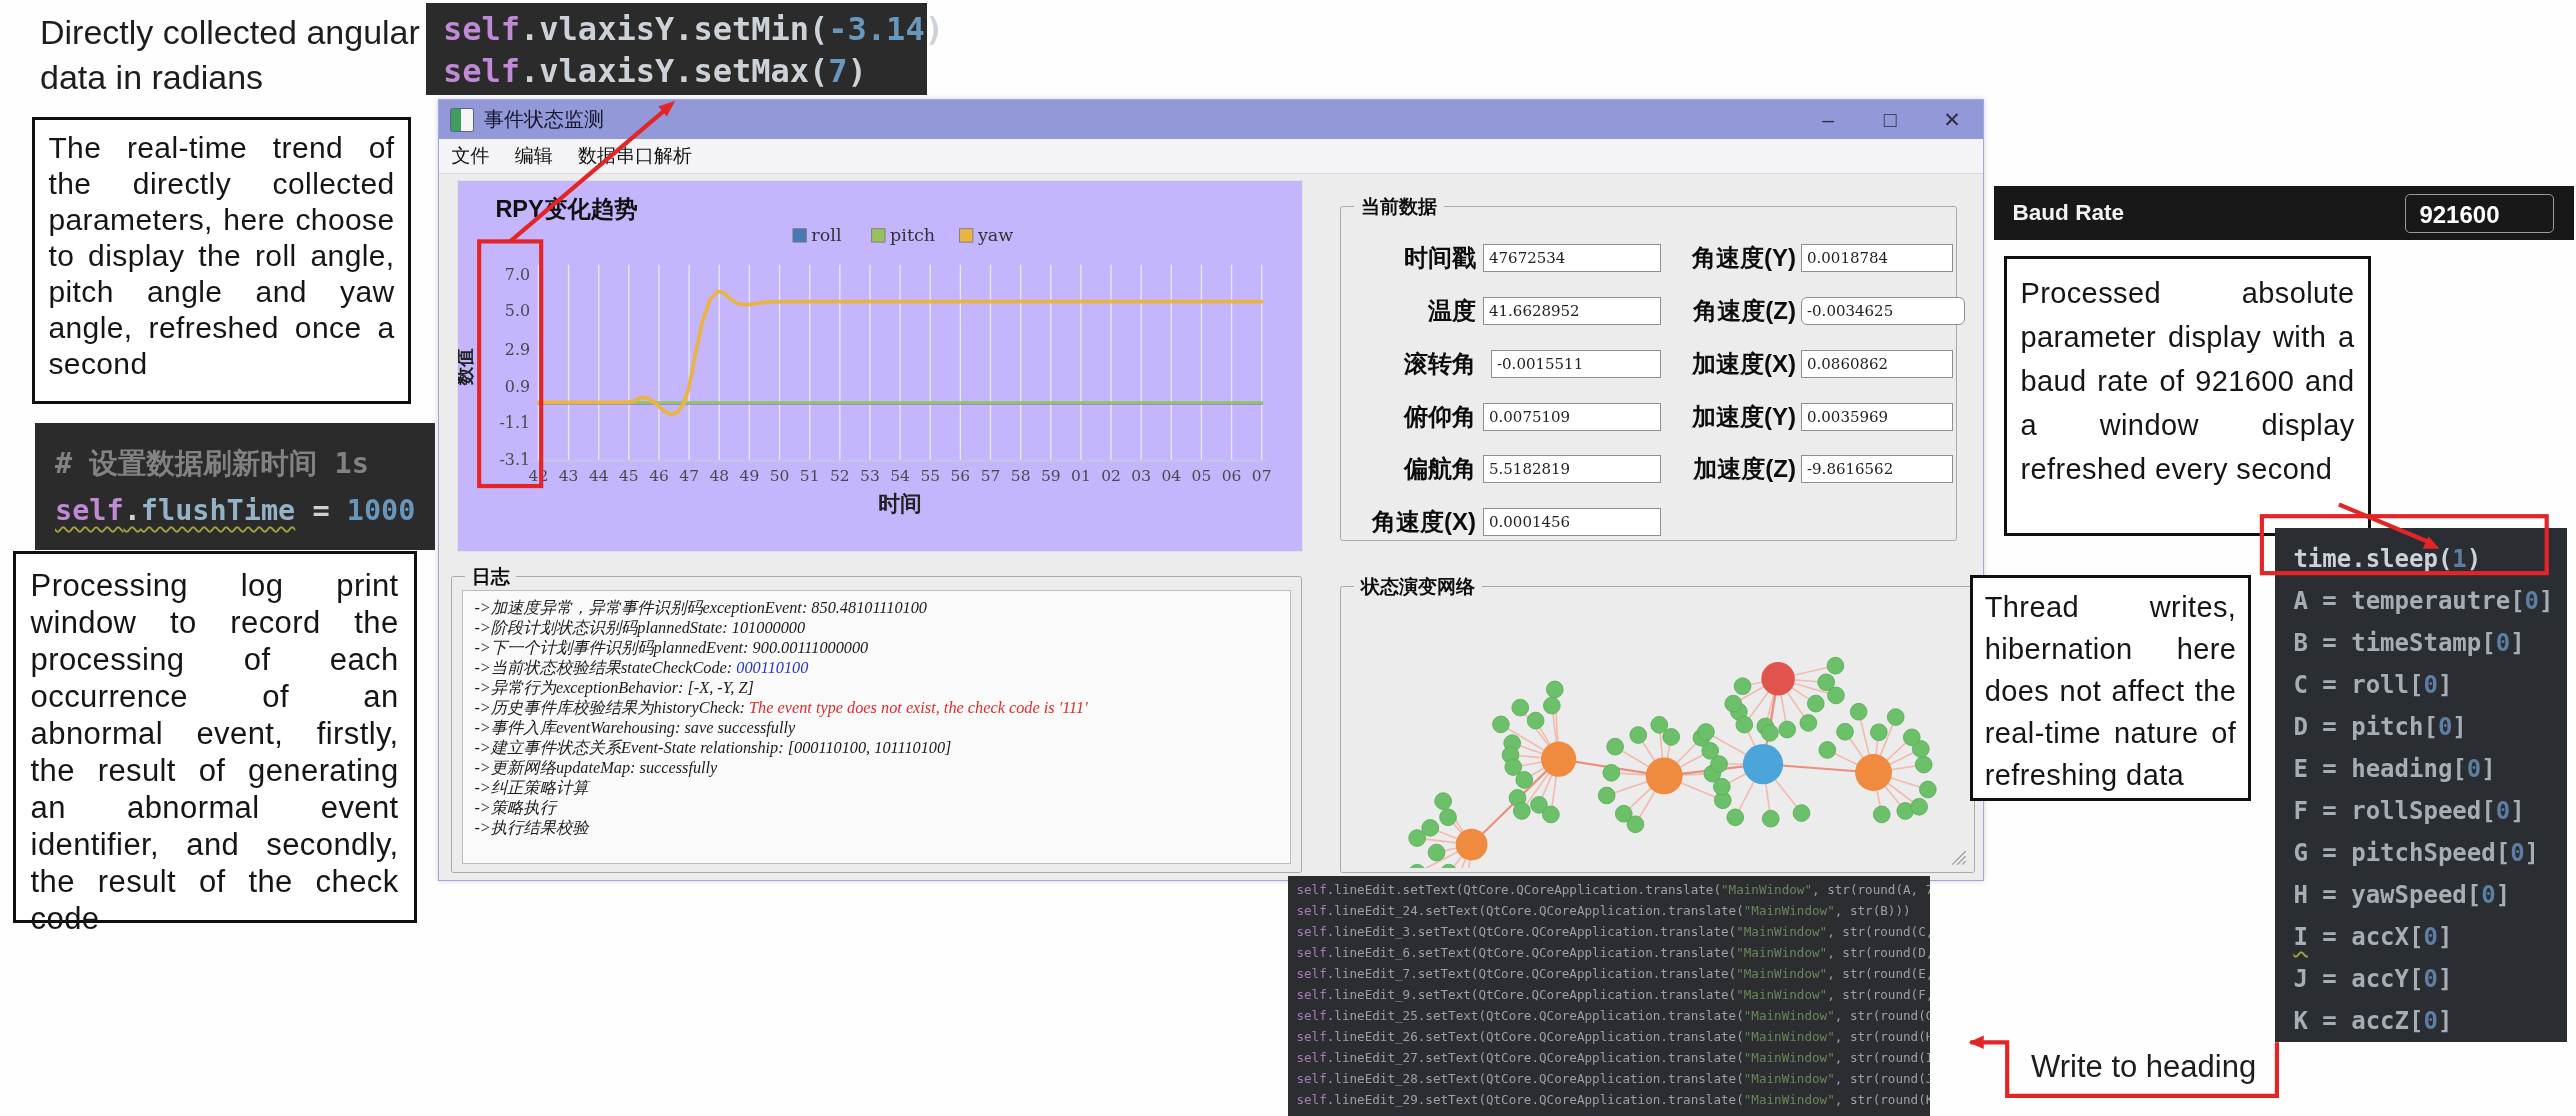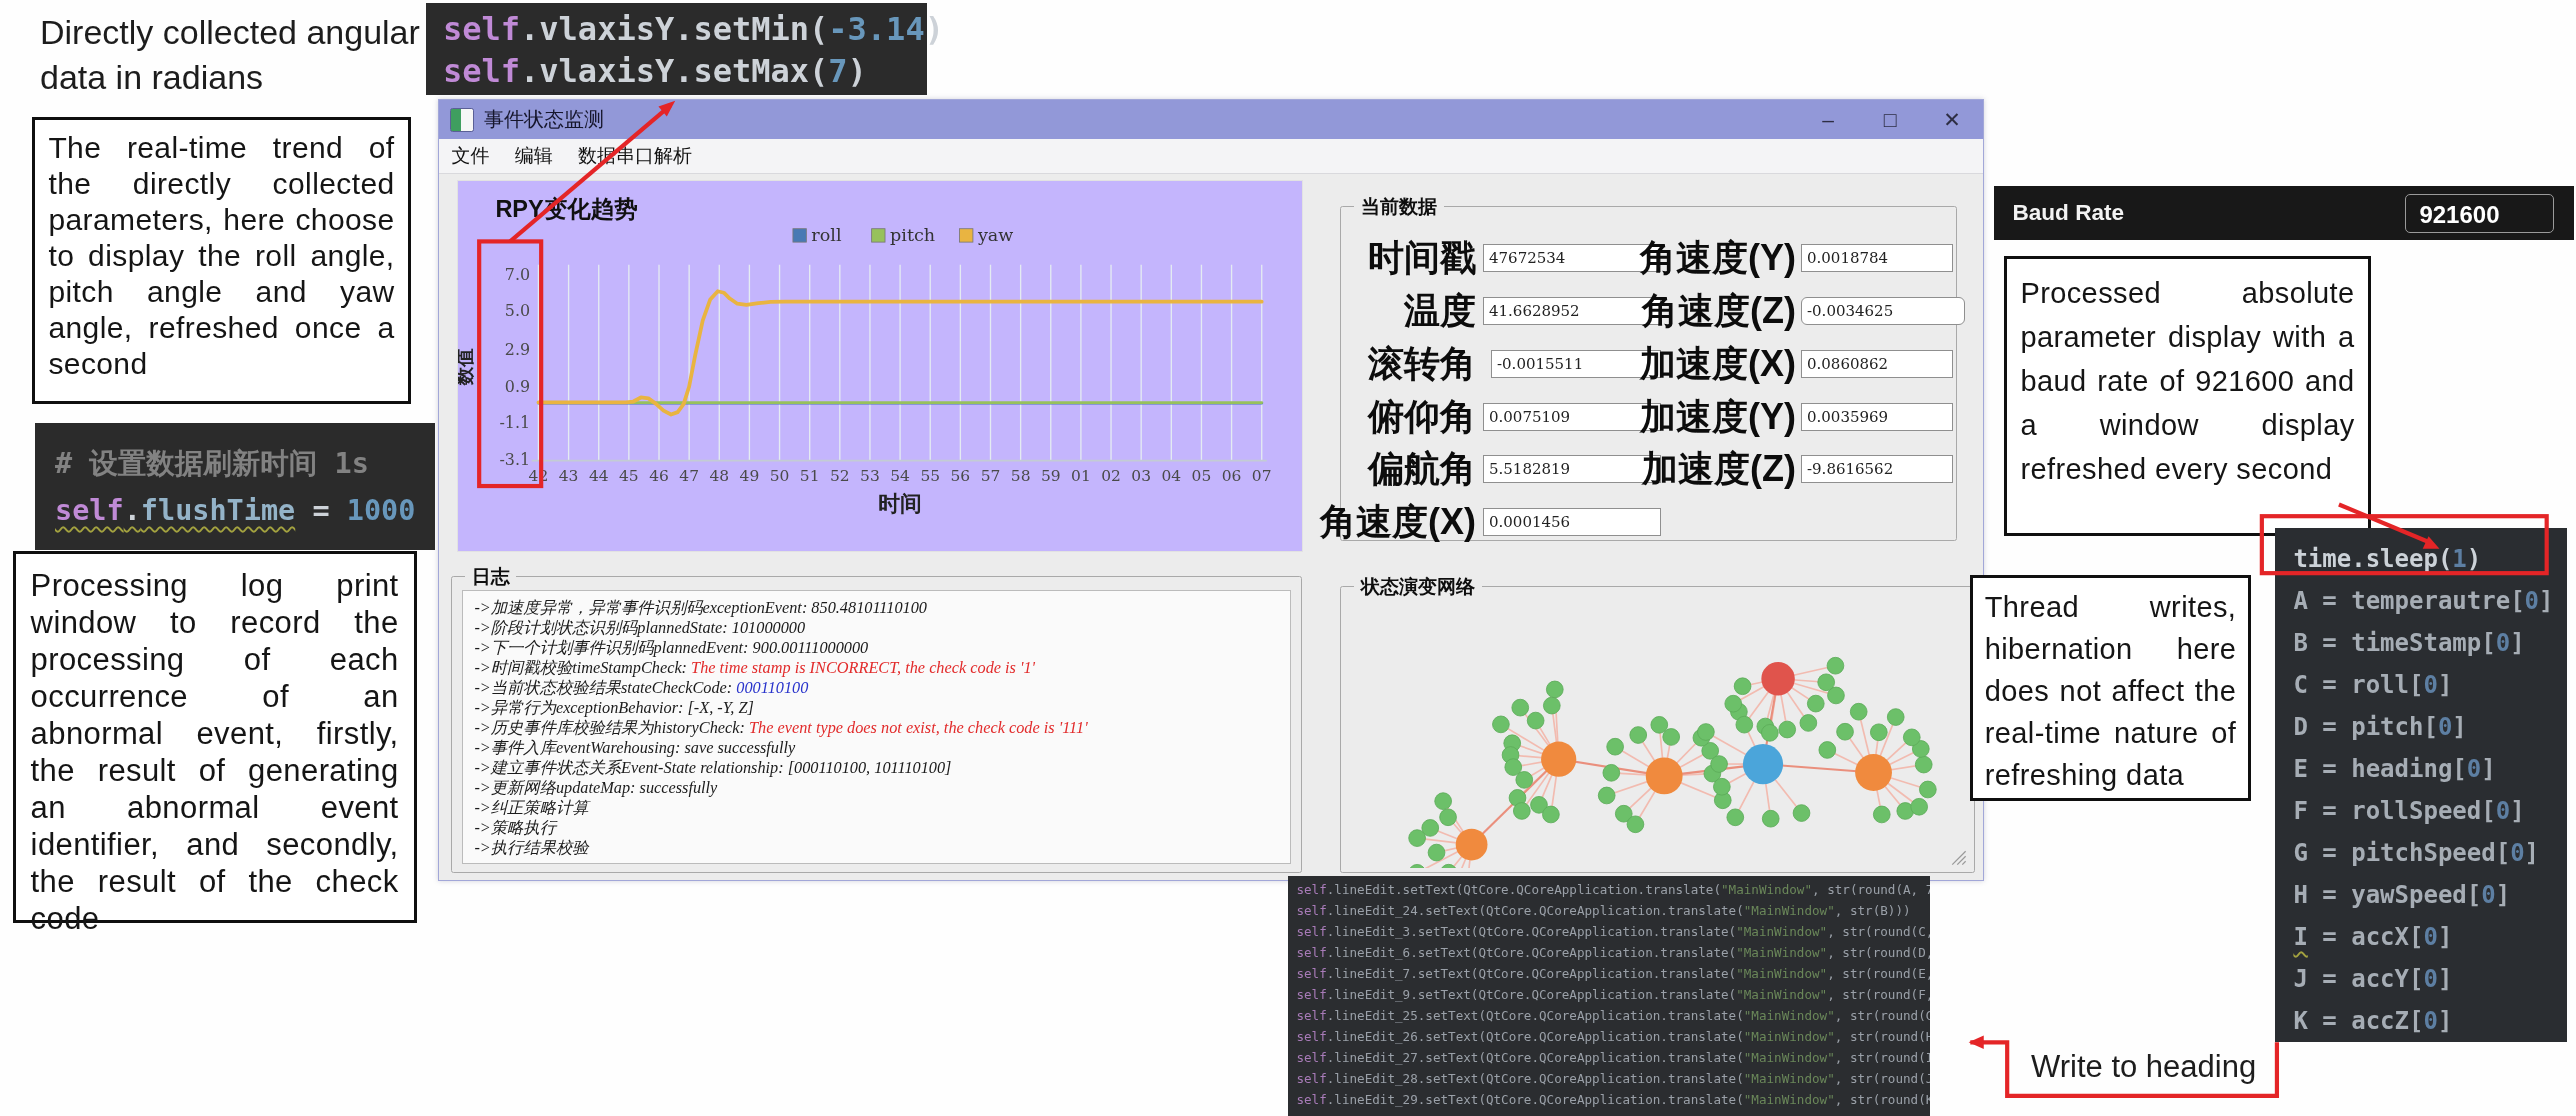--- a/index.html
+++ b/index.html
@@ -22,21 +22,21 @@
   #controls{margin-left:auto;display:flex;align-items:center;height:100%;}
   .ctl{width:62px;text-align:center;font-size:21px;color:#2e2e44;cursor:default;}
   #menubar{position:absolute;left:0;top:39px;right:0;height:34px;background:#f4f4f6;border-bottom:0.8px solid #d9d9dd;display:flex;align-items:center;}
   .menu-item{font-size:19px;color:#111;padding:0 12.6px;}
   #chart-panel{position:absolute;left:18.4px;top:80px;width:844px;height:370px;background:#c4b5fd;border:0.8px solid #e2e2e2;}
   #chart-title{position:absolute;left:37px;top:11.7px;font-size:23.5px;font-weight:700;color:#111;}
   .gbox{position:absolute;border:1.7px solid #a9a9a9;border-radius:2.5px;box-sizing:border-box;}
   .gbox-label{position:absolute;top:-13.4px;left:13.4px;background:#ececec;padding:0 6.7px;
               font-size:19px;font-weight:600;color:#0e0e0e;white-space:nowrap;}
   .cd-row{position:absolute;height:32px;}
-  .cd-label{position:absolute;white-space:nowrap;font-size:36px;font-weight:700;line-height:32px;color:#0c0c0c;}
+  .cd-label{position:absolute;white-space:nowrap;font-size:24px;font-weight:700;line-height:32px;color:#0c0c0c;}
   .cd-input{position:absolute;height:28.5px;top:1.7px;border:0.8px solid #8f8f8f;background:#fff;
             font-family:"DejaVu Serif",serif;font-size:15px;padding:0 5px;box-sizing:border-box;color:#222;}
   #log-inner{position:absolute;left:10px;top:13.4px;right:10px;bottom:8.4px;background:#fafafa;
              border:0.8px solid #bbb;padding:6.7px 11.7px;overflow:hidden;}
   .log-line{font-family:"Liberation Serif",serif;font-style:italic;font-size:16.3px;line-height:20px;white-space:nowrap;}
   #baud{position:absolute;left:1994px;top:186px;width:580px;height:54px;background:#181818;display:flex;align-items:center;}
   #baud-label{color:#f2f2f2;font-size:22.6px;font-weight:600;margin-left:18.4px;}
   #baud-value{position:absolute;right:20px;width:149px;height:39px;border:1.7px solid #9a9a9a;border-radius:5px;
               color:#fff;font-size:24px;font-weight:600;line-height:39px;padding-left:13.4px;box-sizing:border-box;}
   #write-label{position:absolute;left:2031px;top:1049px;font-size:31px;color:#1d1d1d;}
@@ -200,21 +200,20 @@
           </div>
         </div>
     </div>
 
     <div class="gbox" style="left:11.7px;top:476px;width:851px;height:297px;">
       <span class="gbox-label">日志</span>
       <div id="log-inner">
           <div class="log-line"><span style="color: rgb(27, 27, 27);">-&gt;加速度异常，异常事件识别码exceptionEvent: 850.48101110100</span></div>
           <div class="log-line"><span style="color: rgb(27, 27, 27);">-&gt;阶段计划状态识别码plannedState: 101000000</span></div>
           <div class="log-line"><span style="color: rgb(27, 27, 27);">-&gt;下一个计划事件识别码plannedEvent: 900.00111000000</span></div>
-          <div class="log-line"><span style="color: rgb(27, 27, 27);">-&gt;时间戳校验timeStampCheck: </span><span style="color: rgb(226, 43, 43);">The time stamp is INCORRECT, the check code is '1'</span></div>
           <div class="log-line"><span style="color: rgb(27, 27, 27);">-&gt;当前状态校验结果stateCheckCode: </span><span style="color: rgb(42, 53, 204);">000110100</span></div>
           <div class="log-line"><span style="color: rgb(27, 27, 27);">-&gt;异常行为exceptionBehavior: [-X, -Y, Z]</span></div>
           <div class="log-line"><span style="color: rgb(27, 27, 27);">-&gt;历史事件库校验结果为historyCheck: </span><span style="color: rgb(226, 43, 43);">The event type does not exist, the check code is '111'</span></div>
           <div class="log-line"><span style="color: rgb(27, 27, 27);">-&gt;事件入库eventWarehousing: save successfully</span></div>
           <div class="log-line"><span style="color: rgb(27, 27, 27);">-&gt;建立事件状态关系Event-State relationship: [000110100, 101110100]</span></div>
           <div class="log-line"><span style="color: rgb(27, 27, 27);">-&gt;更新网络updateMap: successfully</span></div>
           <div class="log-line"><span style="color: rgb(27, 27, 27);">-&gt;纠正策略计算</span></div>
           <div class="log-line"><span style="color: rgb(27, 27, 27);">-&gt;策略执行</span></div>
           <div class="log-line"><span style="color: rgb(27, 27, 27);">-&gt;执行结果校验</span></div>
         </div>

